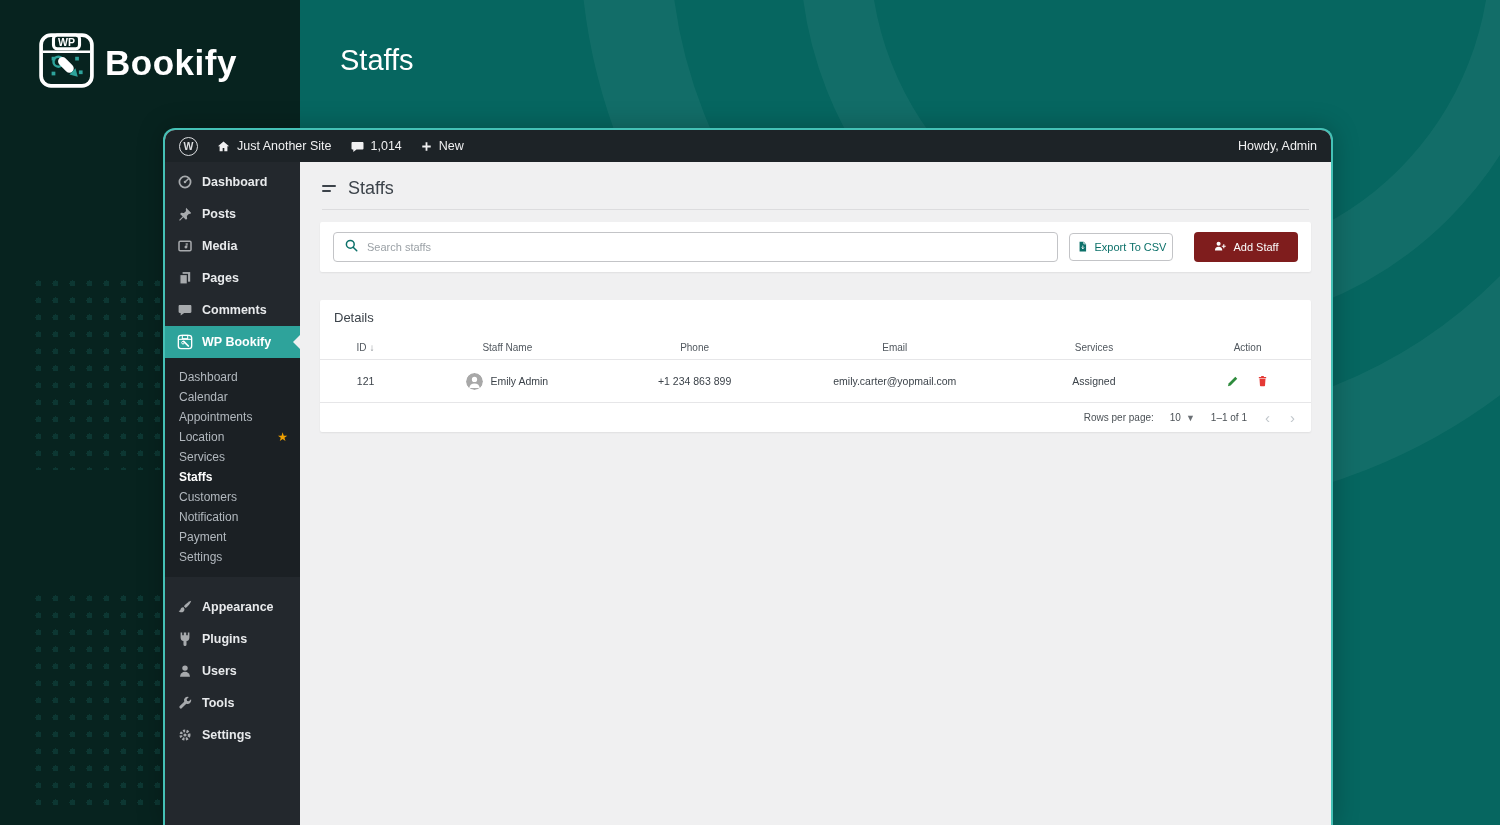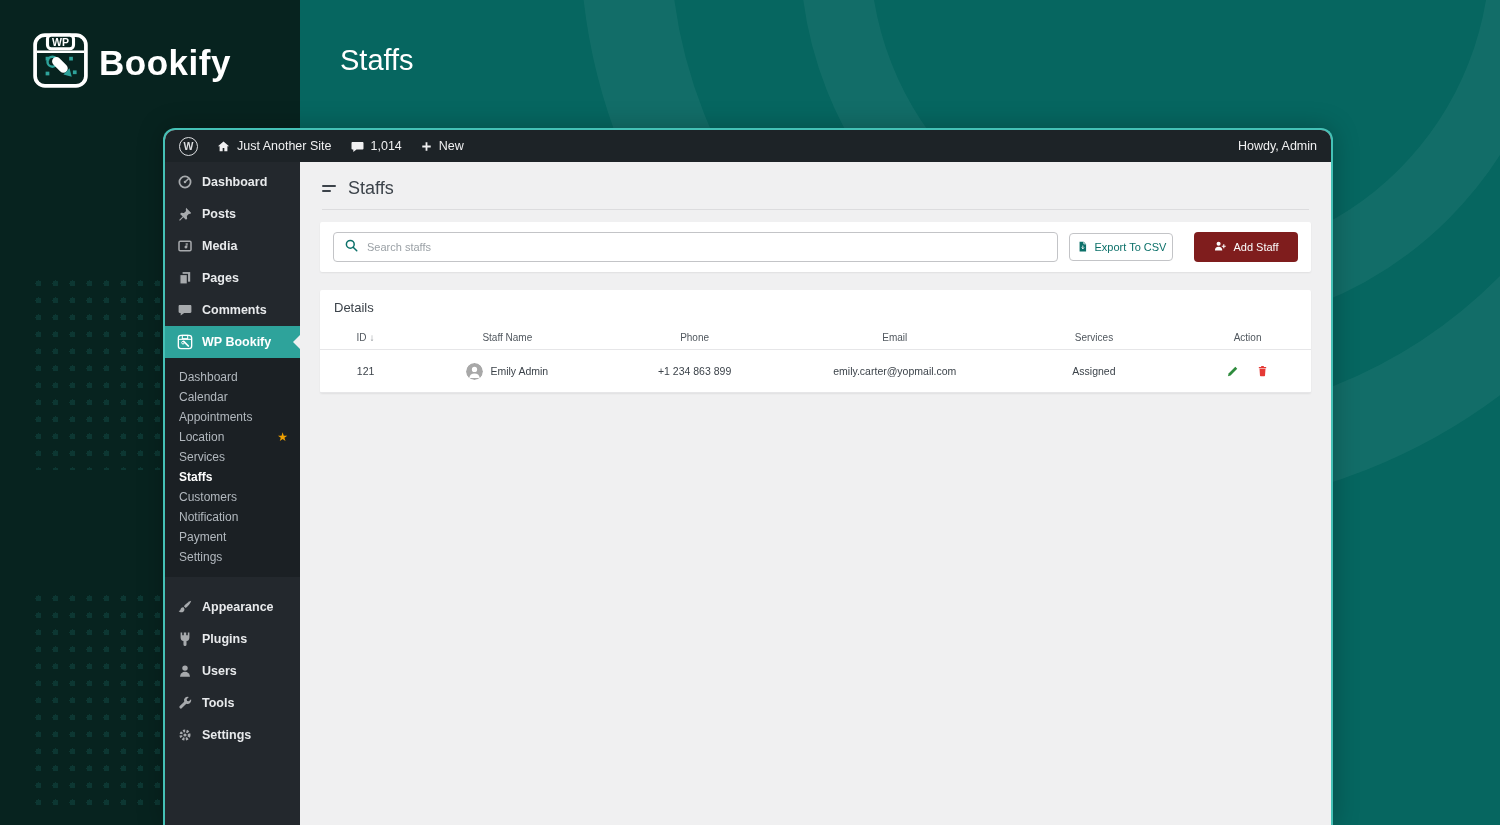--- a/index.html
+++ b/index.html
@@ -10,21 +10,21 @@
   .bg-left { position:absolute; left:0; top:0; width:300px; height:825px; background:#07231f; z-index:0; }
   .dots { position:absolute; background-image:radial-gradient(rgba(40,160,150,0.16) 3px, transparent 3px); background-size:17px 17px; }
   .dots-a { left:30px; top:275px; width:135px; height:195px; }
   .dots-b { left:30px; top:590px; width:135px; height:215px; }
   .bg-right { position:absolute; left:300px; top:0; width:1200px; height:825px; background:#066660; overflow:hidden; z-index:0; }
   .ring { position:absolute; border-radius:50%; border:70px solid rgba(255,255,255,0.05); }
   .ring1 { width:760px; height:760px; right:-60px; top:-430px; }
   .ring2 { width:1150px; height:1150px; right:-230px; top:-640px; border-width:90px; }
 
   
-  .brand { position:absolute; left:32px; top:32px; display:flex; align-items:center; gap:10px; z-index:2; }
+  .brand { position:absolute; left:38px; top:32px; display:flex; align-items:center; gap:10px; z-index:2; }
   .brand-name { color:#fff; font-size:35px; font-weight:800; letter-spacing:.5px; }
   .banner-title { position:absolute; left:340px; top:44px; color:#fff; font-size:29px; font-weight:500; z-index:2; }
 
   
   .frame { position:absolute; left:163px; top:128px; width:1170px; height:697px;
            border:2px solid #45c1b6; border-bottom:none; border-radius:12px 12px 0 0;
            overflow:hidden; background:#f0f0f1; z-index:3; box-shadow:0 0 26px rgba(0,0,0,.25); }
 
   
   .adminbar { position:absolute; left:0; top:0; right:0; height:32px; background:#1d2327;
@@ -64,21 +64,21 @@
   .toolbar { margin:12px 20px 0; height:50px; display:flex; align-items:center; padding:0 13px; }
   .searchbox { width:725px; height:30px; border:1px solid #c3c4c7; border-radius:4px;
                display:flex; align-items:center; gap:8px; padding:0 10px; background:#fff; }
   .searchbox input { border:none; outline:none; flex:1; font-size:11px; color:#3c434a; font-family:"Liberation Sans",sans-serif; background:transparent; }
   .searchbox input::placeholder { color:#9ba1a6; }
   .btn { display:flex; align-items:center; justify-content:center; gap:6px; border-radius:4px;
          font-size:11px; cursor:pointer; font-weight:500; }
   .btn-export { margin-left:auto; width:104px; height:28px; background:#fff; border:1px solid #c3c4c7; color:#0b7069; }
   .btn-add { margin-left:21px; width:104px; height:30px; background:#7f1d1d; color:#fbfcfc; border:none; }
 
-  .details { margin:18px 20px 0; padding-top:10px; }
+  .details { margin:28px 20px 0; padding-top:10px; }
   .details-title { font-size:13px; font-weight:500; color:#3c434a; padding:0 0 10px 14px; }
   .trow { display:flex; align-items:center; }
   .tcol { text-align:center; }
   .c1{width:9.2%;} .c2{width:19.4%;} .c3{width:18.4%;} .c4{width:22%;} .c5{width:18.2%;} .c6{width:12.8%;}
   .thead { height:24px; }
   .thead .tcol { font-size:10px; color:#50575e; display:flex; justify-content:center; align-items:center; gap:3px; }
   .thead .sort { color:#8a8f94; font-size:10px; }
   .tdata { height:44px; border-top:1px solid #e6e6e8; border-bottom:1px solid #e6e6e8; }
   .tdata .tcol { font-size:10.5px; color:#3c434a; }
   .staff-cell { display:flex; align-items:center; justify-content:center; gap:7px; }
@@ -404,16 +404,26 @@
               <svg width="13" height="14" viewBox="0 0 20 20" fill="#e53935">
                   <path d="M5.4 6.6h9.2L13.9 17a1.2 1.2 0 0 1-1.2 1.1H7.3A1.2 1.2 0 0 1 6.1 17z"></path>
                   <rect x="4.3" y="3.9" width="11.4" height="1.7" rx="0.4"></rect>
                   <rect x="7.9" y="2.2" width="4.2" height="1.7" rx="0.4"></rect>
                 </svg>
             </span>
           </span>
         </div>
       </div>
 
+      <div class="tfoot">
+        <span>Rows per page:</span>
+        <span class="rpp">
+          <span>10</span>
+          <span class="caret">▼</span>
+        </span>
+        <span>1–1 of 1</span>
+        <span class="pg-btn">‹</span>
+        <span class="pg-btn">›</span>
+      </div>
     </div>
 
   </div>
 </div>
 
 </body></html>

